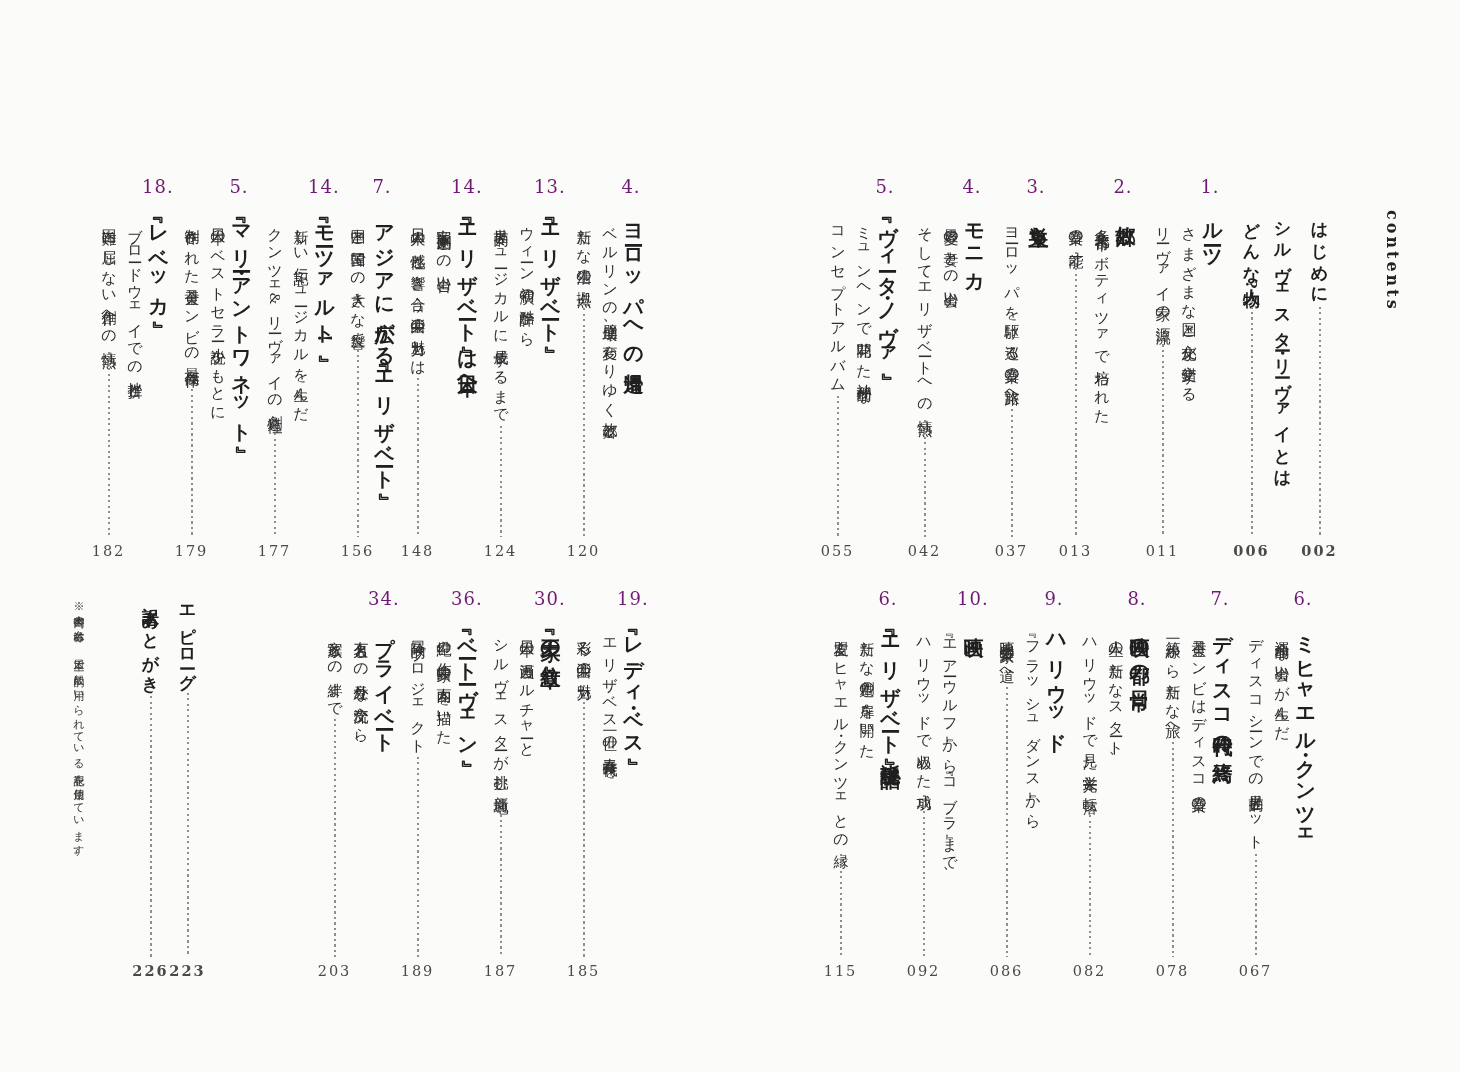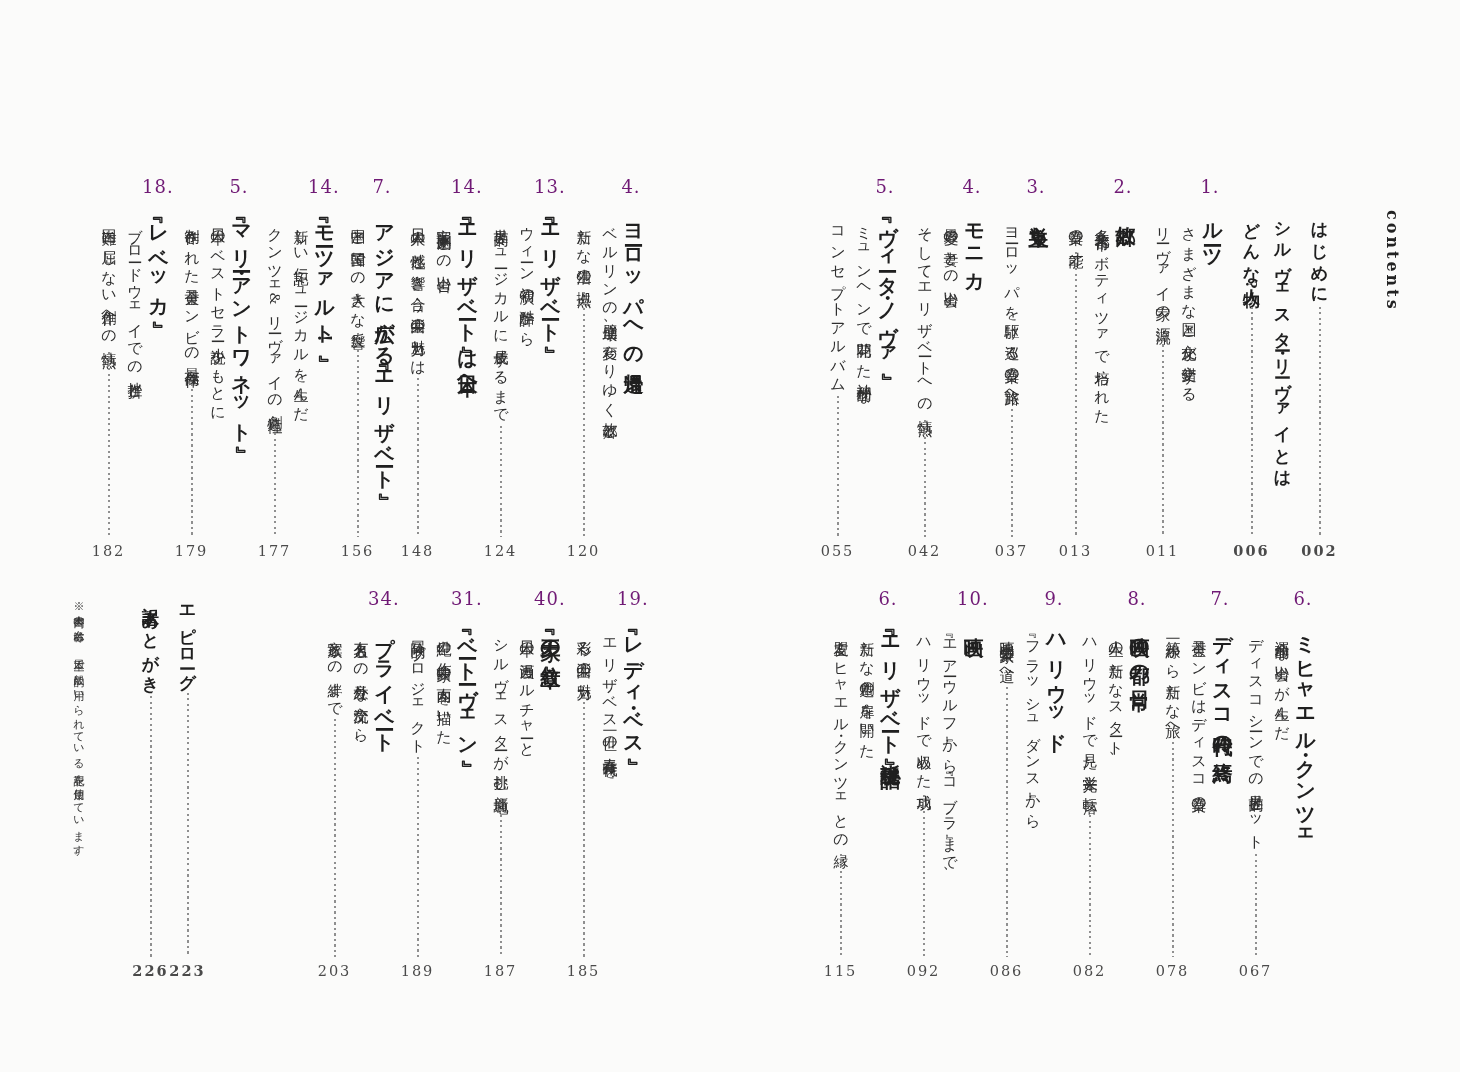--- a/index.html
+++ b/index.html
@@ -322,33 +322,33 @@
         <div class="col title"><span class="txt">『レディ・ベス』</span></div>
         <div class="col sub"><span class="txt">エリザベス一世の青春時代を</span></div>
         <div class="col sub last">
           <span class="txt">彩る楽曲の魅力</span>
           <div class="leader"></div>
           <div class="page">185</div>
         </div>
       </div>
     </div>
     <div class="entry">
-      <div class="num">40.</div>
+      <div class="num">30.</div>
       <div class="cols">
         <div class="col title"><span class="txt">『王家の紋章』</span></div>
         <div class="col sub"><span class="txt">日本の漫画カルチャーと</span></div>
         <div class="col sub last">
           <span class="txt">シルヴェスターが挑む新境地</span>
           <div class="leader"></div>
           <div class="page">187</div>
         </div>
       </div>
     </div>
     <div class="entry">
-      <div class="num">31.</div>
+      <div class="num">36.</div>
       <div class="cols">
         <div class="col title"><span class="txt">『ベートーヴェン』</span></div>
         <div class="col sub"><span class="txt">世紀の作曲家の内面を描いた</span></div>
         <div class="col sub last">
           <span class="txt">冒険的プロジェクト</span>
           <div class="leader"></div>
           <div class="page">189</div>
         </div>
       </div>
     </div>

